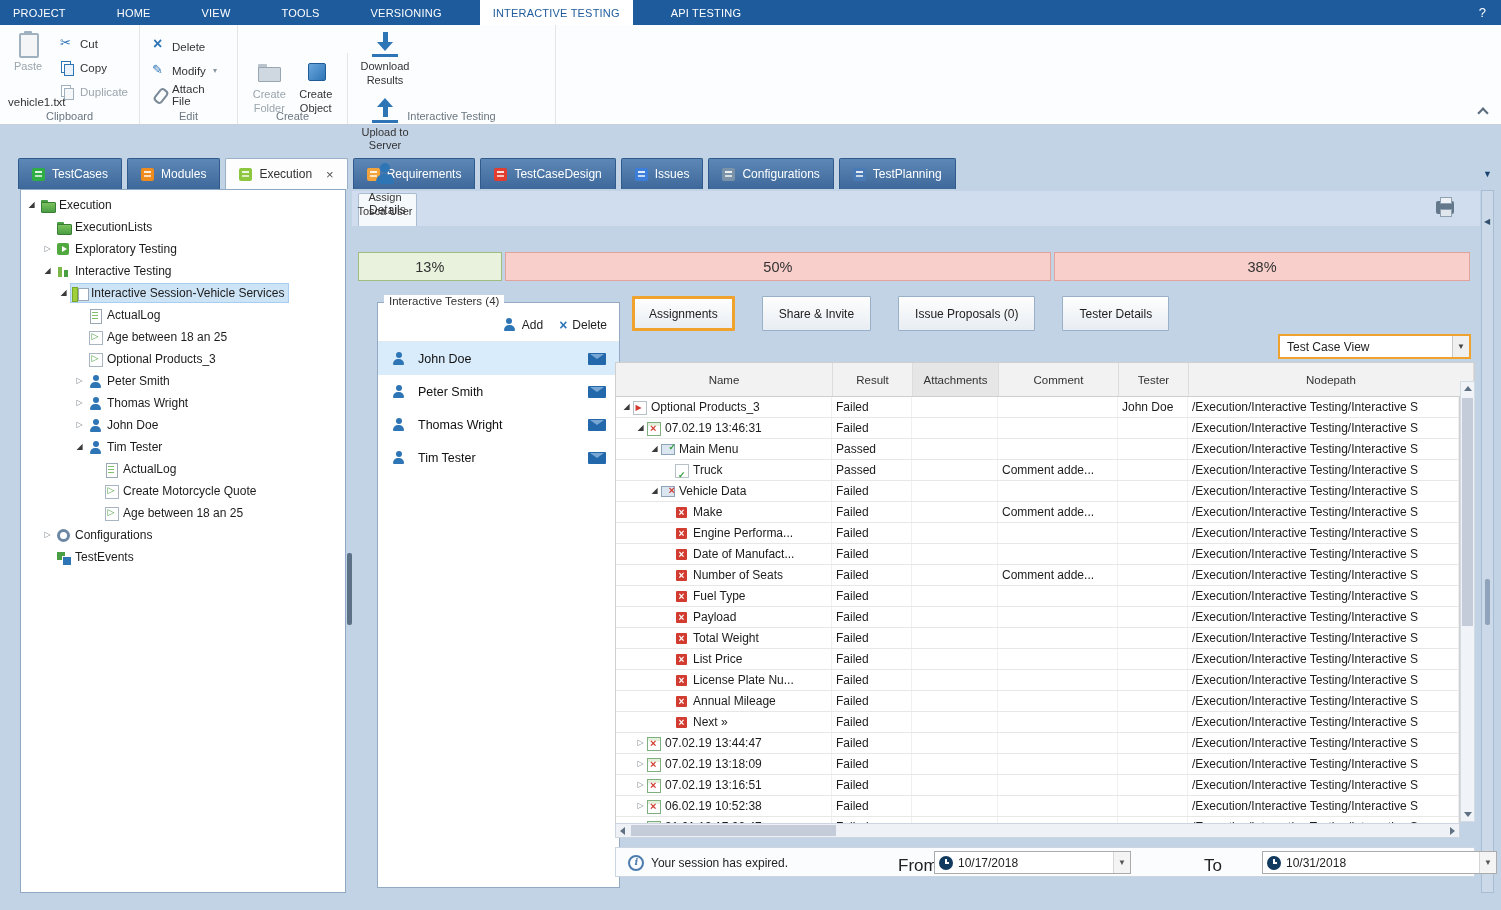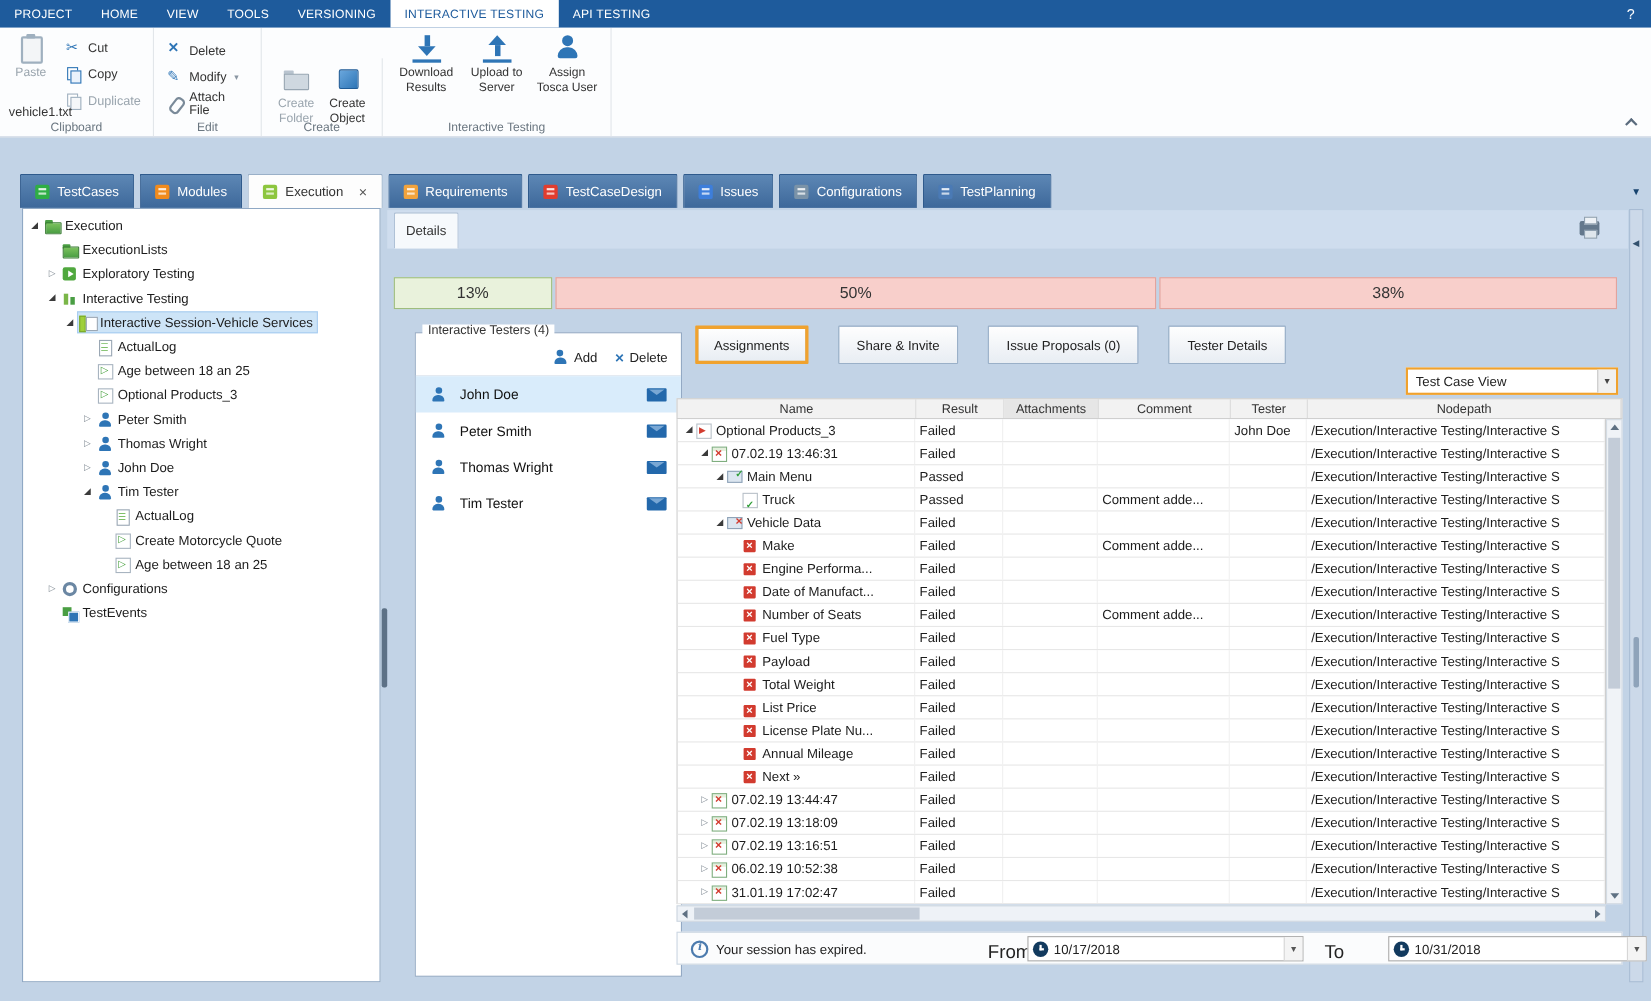--- a/index.html
+++ b/index.html
@@ -2,21 +2,21 @@
 <html style="--titlebar: #1e5b9c; --main-bg: #c2d3e6; --accent-orange: #f0a22e; --icon-blue: #2e75b6; --selection: #d9ecfb; --progress-green: #e9f2dc; --progress-red: #f8cfcb;"><head>
 <meta charset="utf-8">
 <style>
   * { margin:0; padding:0; box-sizing:border-box; }
   html,body { background:#8ea4bc; }
   body { font-family:"Liberation Sans", sans-serif; }
   #app { position:relative; width:1501px; height:910px; background:var(--main-bg,#c2d3e6); overflow:hidden; color:#222; }
 
   
   .menubar { position:absolute; top:0; left:0; right:0; height:25px; background:var(--titlebar,#1e5b9c); display:flex; align-items:stretch; z-index:6; }
-  .menu-items { display:flex; }
+  .menu-items { display:flex;gap:25px; }
   .menu-item { padding:0 13px; display:flex; align-items:center; color:#fff; font-size:11px; letter-spacing:.2px; cursor:default; }
   .menu-item.active { background:#fff; color:var(--titlebar,#1e5b9c); }
   .help-btn { margin-left:auto; padding:0 15px; color:#fff; display:flex; align-items:center; font-size:13px; }
 
   
   .ribbon { position:absolute; top:25px; left:0; right:0; height:100px; background:#fcfdfe; border-bottom:1px solid #c4d0de; display:flex; z-index:5; }
   .rgroup { position:relative; border-right:1px solid #e2e6ea; padding:3px 8px 16px; }
   .rgroup-label { position:absolute; left:0; right:0; bottom:2px; text-align:center; font-size:11px; color:#6a7680; }
   .clip-grid { display:flex; gap:8px; }
   .bbtn { width:58px; display:flex; flex-direction:column; align-items:center; font-size:11px; color:#333; text-align:center; line-height:1.25; padding-top:2px; cursor:default; }
@@ -132,21 +132,21 @@
   .right-pane { position:absolute; left:615px; top:296px; width:860px; height:584px; }
   .assign-btns { position:absolute; left:0; top:0; display:flex; gap:10px; }
   .dt-btn { height:35px; padding:0 16px; background:linear-gradient(#fefefe,#e8edf3); border:1px solid #9ab0c8; font-size:12px; color:#222; display:flex; align-items:center; border-radius:1px; cursor:default;margin-left:17px; }
   .dt-btn.highlighted { border:3px solid var(--accent-orange,#f0a22e); padding:0 14px; }
   .view-dd { position:absolute; top:38px; right:4px; width:193px; height:25px; border:2px solid var(--accent-orange,#f0a22e); background:#fff; display:flex; align-items:stretch; cursor:default; }
   .view-dd-text { flex:1; padding-left:7px; font-size:12px; color:#222; display:flex; align-items:center; }
   .view-dd-btn { width:17px; border-left:1px solid #c8c8c8; background:#f0f0f0; display:flex; align-items:center; justify-content:center; font-size:8px; color:#444; }
 
   
   .table-wrap { position:absolute; left:0; top:66px; width:860px; }
-  .grid-header { display:grid; grid-template-columns:217px 80px 86px 120px 70px 1fr; height:19px; background:#f2f2f2; border:1px solid #cfcfcf; width:860px; }
+  .grid-header { display:grid; grid-template-columns:217px 80px 86px 120px 70px 1fr; height:35px; background:#f2f2f2; border:1px solid #cfcfcf; width:860px; }
   .gh-cell { display:flex; align-items:center; justify-content:center; font-size:11.5px; color:#333; border-right:1px solid #dcdcdc; cursor:default; }
   .gh-cell.shaded { background:#e6e6e6; }
   .grid-body { width:845px; background:#fff; border-left:1px solid #cfcfcf; border-right:1px solid #cfcfcf; }
   .grid-row { display:grid; grid-template-columns:216px 80px 86px 120px 70px 1fr; height:21px; border-bottom:1px solid #e7e7e7; cursor:default; }
   .cell { font-size:12px; color:#1c1c1c; line-height:20px; padding:0 4px; border-right:1px solid #f0f0f0; overflow:hidden; white-space:nowrap; }
   .name-cell { display:flex; align-items:center; padding-right:2px; }
   .wi { position:relative; width:14px; height:14px; flex:0 0 14px; margin-right:4px; display:inline-block; }
   .wi.play-red::before{content:'';position:absolute;left:0;top:1px;width:12px;height:12px;background:#fff;border:1px solid #b8c0c8;}
   .wi.play-red::after{content:'\25b6';position:absolute;left:2.5px;top:3.5px;font-size:8px;line-height:1;color:#d23b2f;}
   .wi.excel::before{content:'';position:absolute;left:0;top:1px;width:12px;height:12px;background:#fff;border:1px solid #7fae7f;box-shadow:inset 0 3px 0 #e4efdc;}
@@ -277,21 +277,21 @@
         </div>
         <div class="bbtn" style="width:48px;">
           <span class="bi cube"></span>
           <span>Create Object</span>
         </div>
       </div>
       <div class="rgroup-label">Create</div>
     </div>
 
     <div class="rgroup" style="width:208px;">
-      <div class="bbtn-row" style="gap:6px; justify-content:center;">
+      <div class="bbtn-row" style="gap:6px; justify-content:center;flex-direction:column;">
         <div class="bbtn">
           <span class="bi download"></span>
           <span>Download Results</span>
         </div>
         <div class="bbtn">
           <span class="bi upload"></span>
           <span>Upload to Server</span>
         </div>
         <div class="bbtn">
           <span class="bi user"></span>
@@ -771,21 +771,21 @@
               <span>Total Weight</span>
             </div>
             <div class="cell">Failed</div>
             <div class="cell"></div>
             <div class="cell"></div>
             <div class="cell"></div>
             <div class="cell">/Execution/Interactive Testing/Interactive S</div>
           </div>
 
           <div class="grid-row">
-            <div class="cell name-cell" style="padding-left: 46px; align-items: flex-end;">
+            <div class="cell name-cell" style="padding-left: 46px;">
               <span class="arrow"></span>
               <span class="wi x"></span>
               <span>List Price</span>
             </div>
             <div class="cell">Failed</div>
             <div class="cell"></div>
             <div class="cell"></div>
             <div class="cell"></div>
             <div class="cell">/Execution/Interactive Testing/Interactive S</div>
           </div>
@@ -906,21 +906,21 @@
       <span class="hthumb"></span>
       <span class="hs-right"></span>
     </div>
 
     <div class="footer">
       <div class="f-info">
         <span class="i-info"></span>
         <span class="f-msg">Your session has expired.</span>
       </div>
       <span class="f-label" style="left:282px;">From</span>
-      <div class="date-field" style="left:318px; width:251px;">
+      <div class="date-field" style="left:318px; width:197px;">
         <span class="i-clock"></span>
         <span class="date-text">10/17/2018</span>
         <span class="date-caret">▼</span>
       </div>
       <span class="f-label" style="left:588px;">To</span>
       <div class="date-field" style="left:646px; width:235px;justify-content:space-between;">
         <span class="i-clock"></span>
         <span class="date-text">10/31/2018</span>
         <span class="date-caret">▼</span>
       </div>

